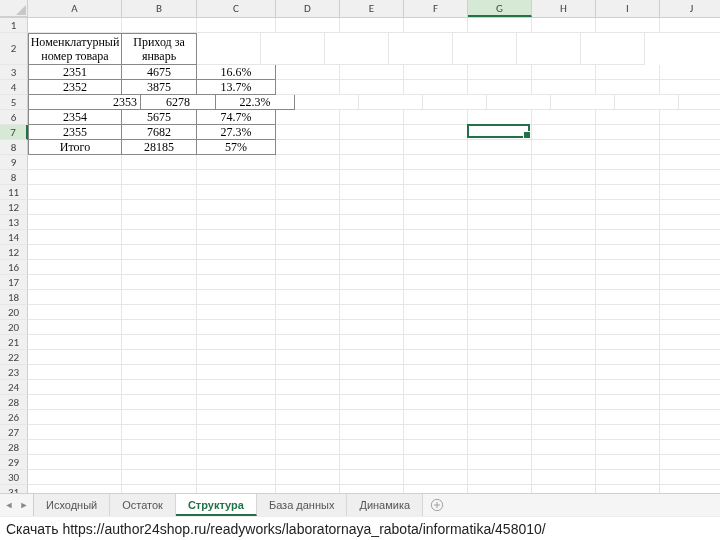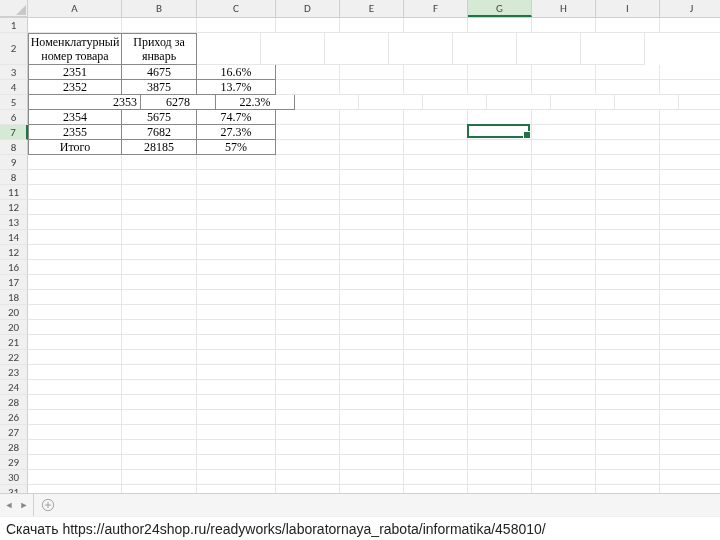--- a/index.html
+++ b/index.html
@@ -596,20 +596,27 @@
         <div class="active-cell-outline" style="left: 439px; top: 106px; width: 63px; height: 14px;"></div>
       </div>
   </div>
 </div>
 
 <div class="tabstrip">
   <div class="tab-nav">
     <span>◄</span>
     <span>►</span>
   </div>
+  <div id="tabs-container" style="display:flex">
+      <div class="tab">Исходный</div>
+      <div class="tab">Остаток</div>
+      <div class="tab active">Структура</div>
+      <div class="tab">База данных</div>
+      <div class="tab">Динамика</div>
+    </div>
   <div class="tab-add">
     <svg viewBox="0 0 16 16">
         <circle cx="8" cy="8" r="6.5" fill="none" stroke="#999" stroke-width="1"></circle>
         <path d="M8 4.5 V11.5 M4.5 8 H11.5" stroke="#999" stroke-width="1"></path>
       </svg>
   </div>
 </div>
 
 <div class="footer-text">Скачать https://author24shop.ru/readyworks/laboratornaya_rabota/informatika/458010/</div>
 

